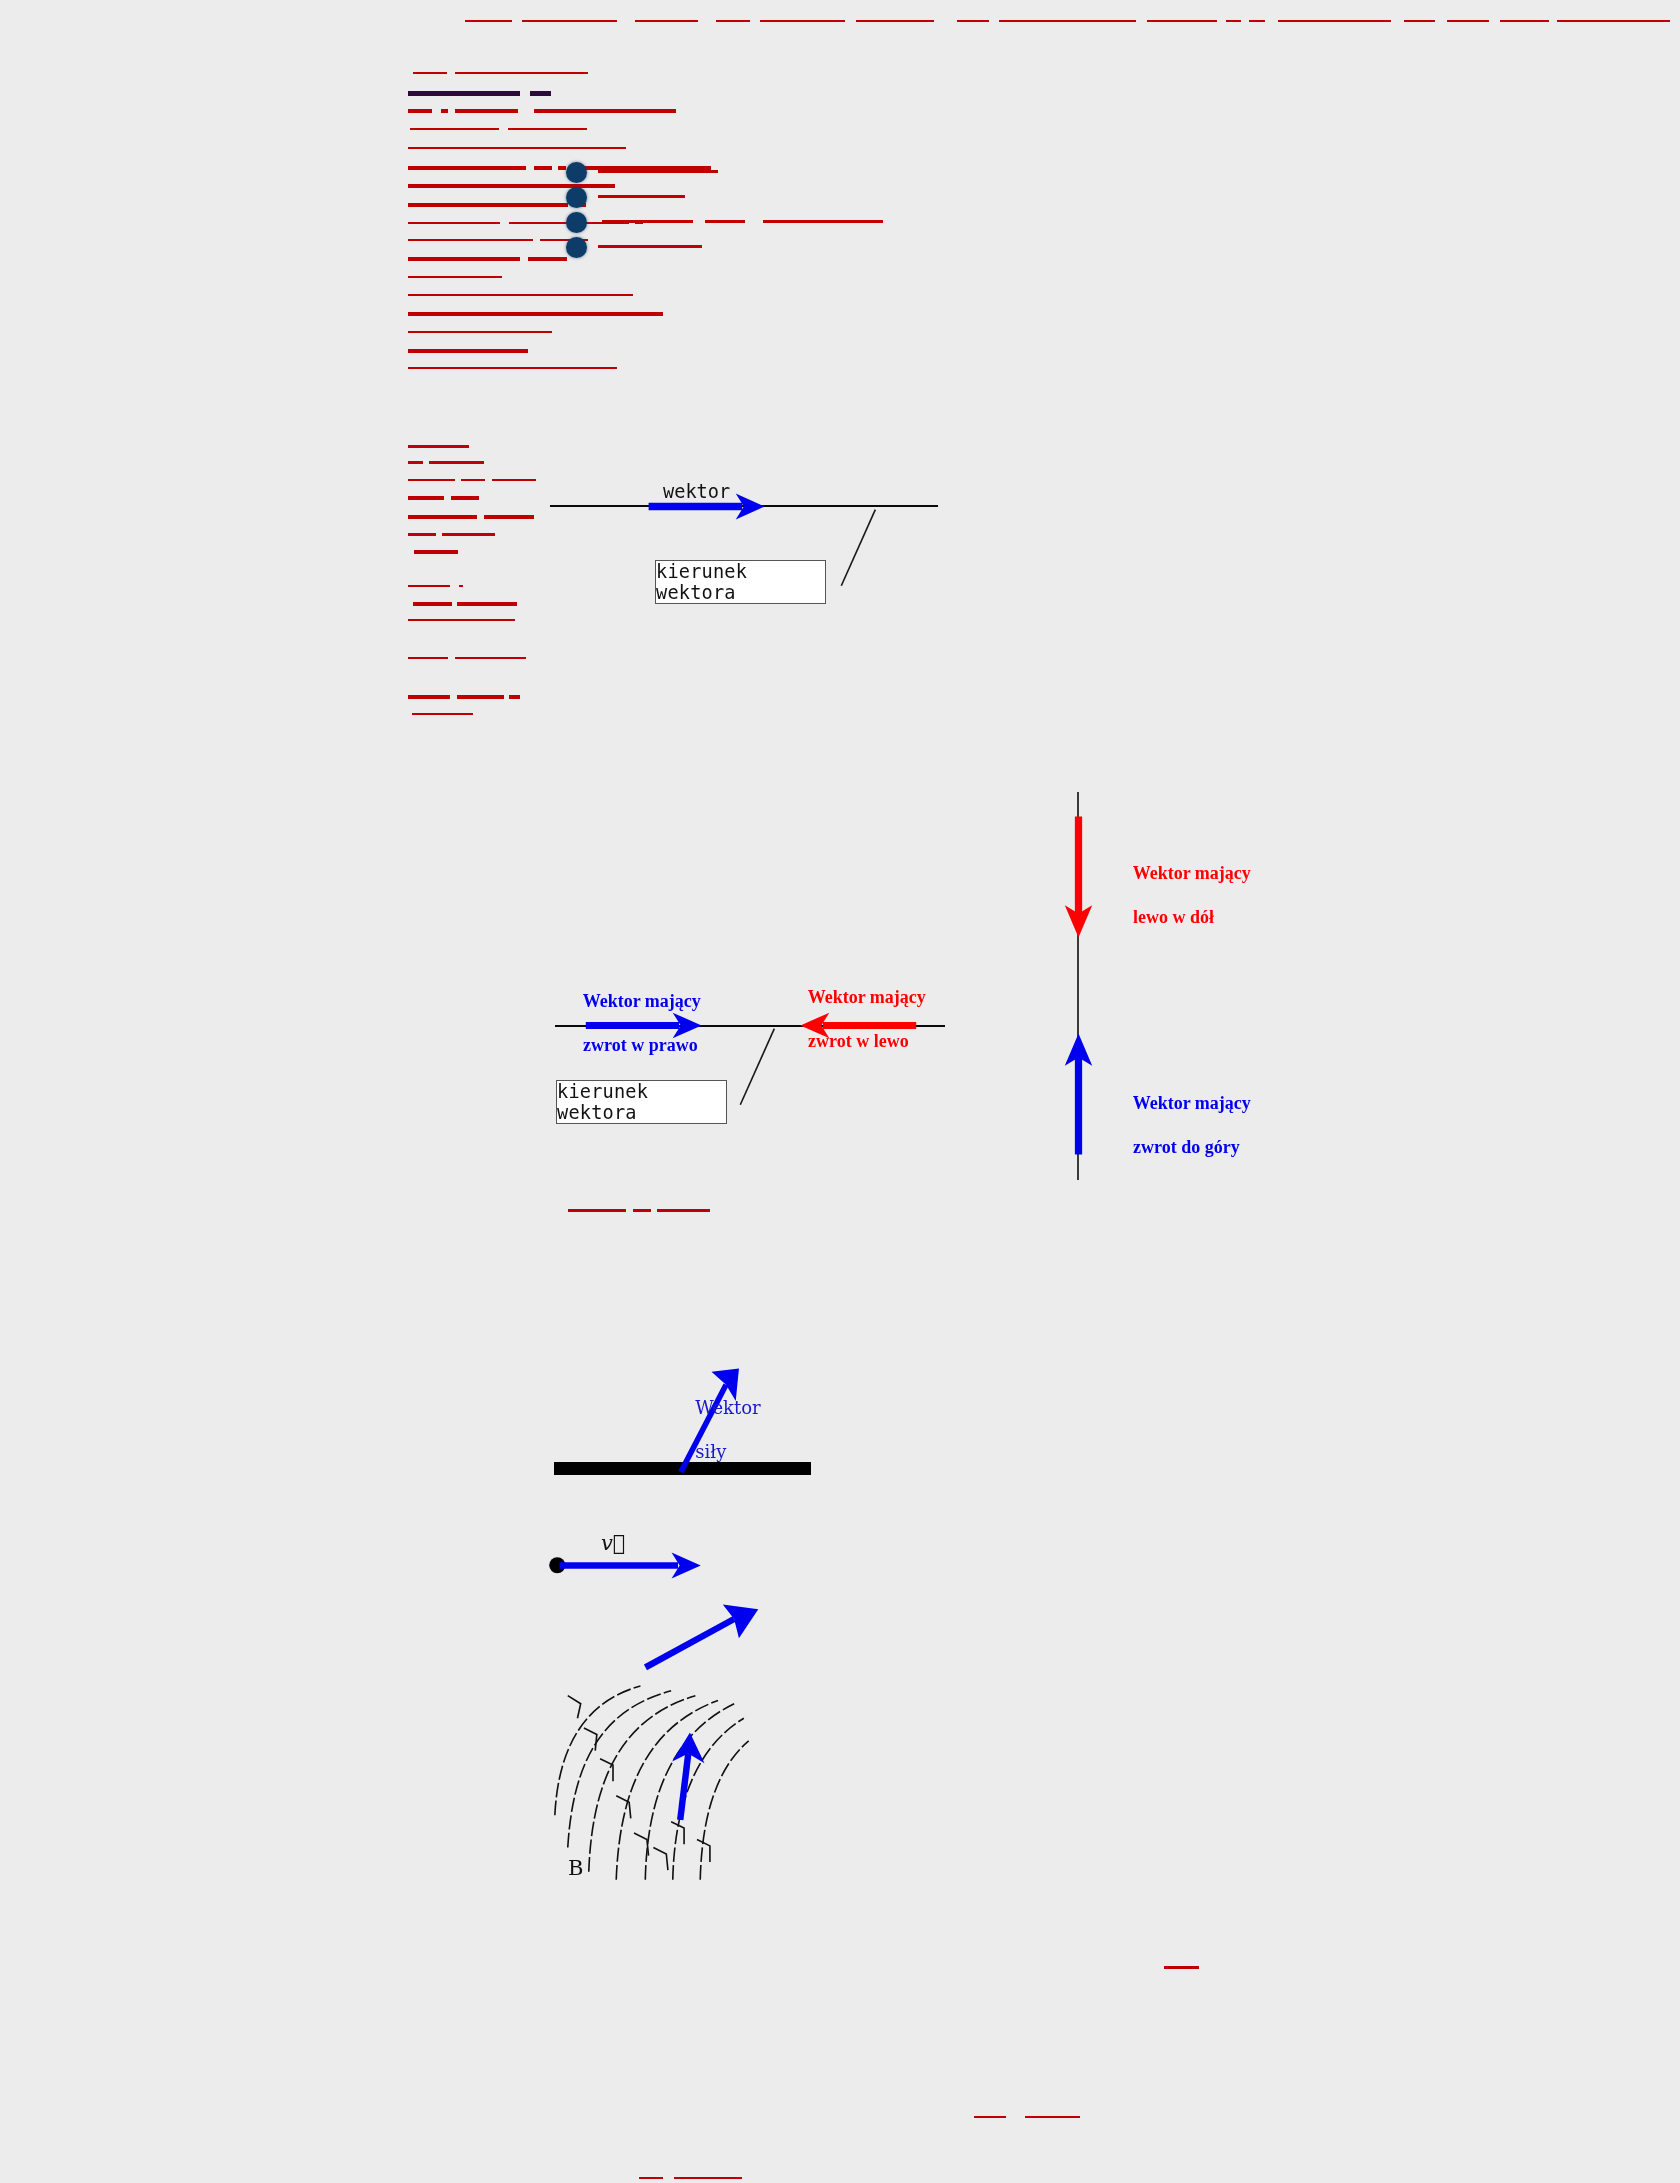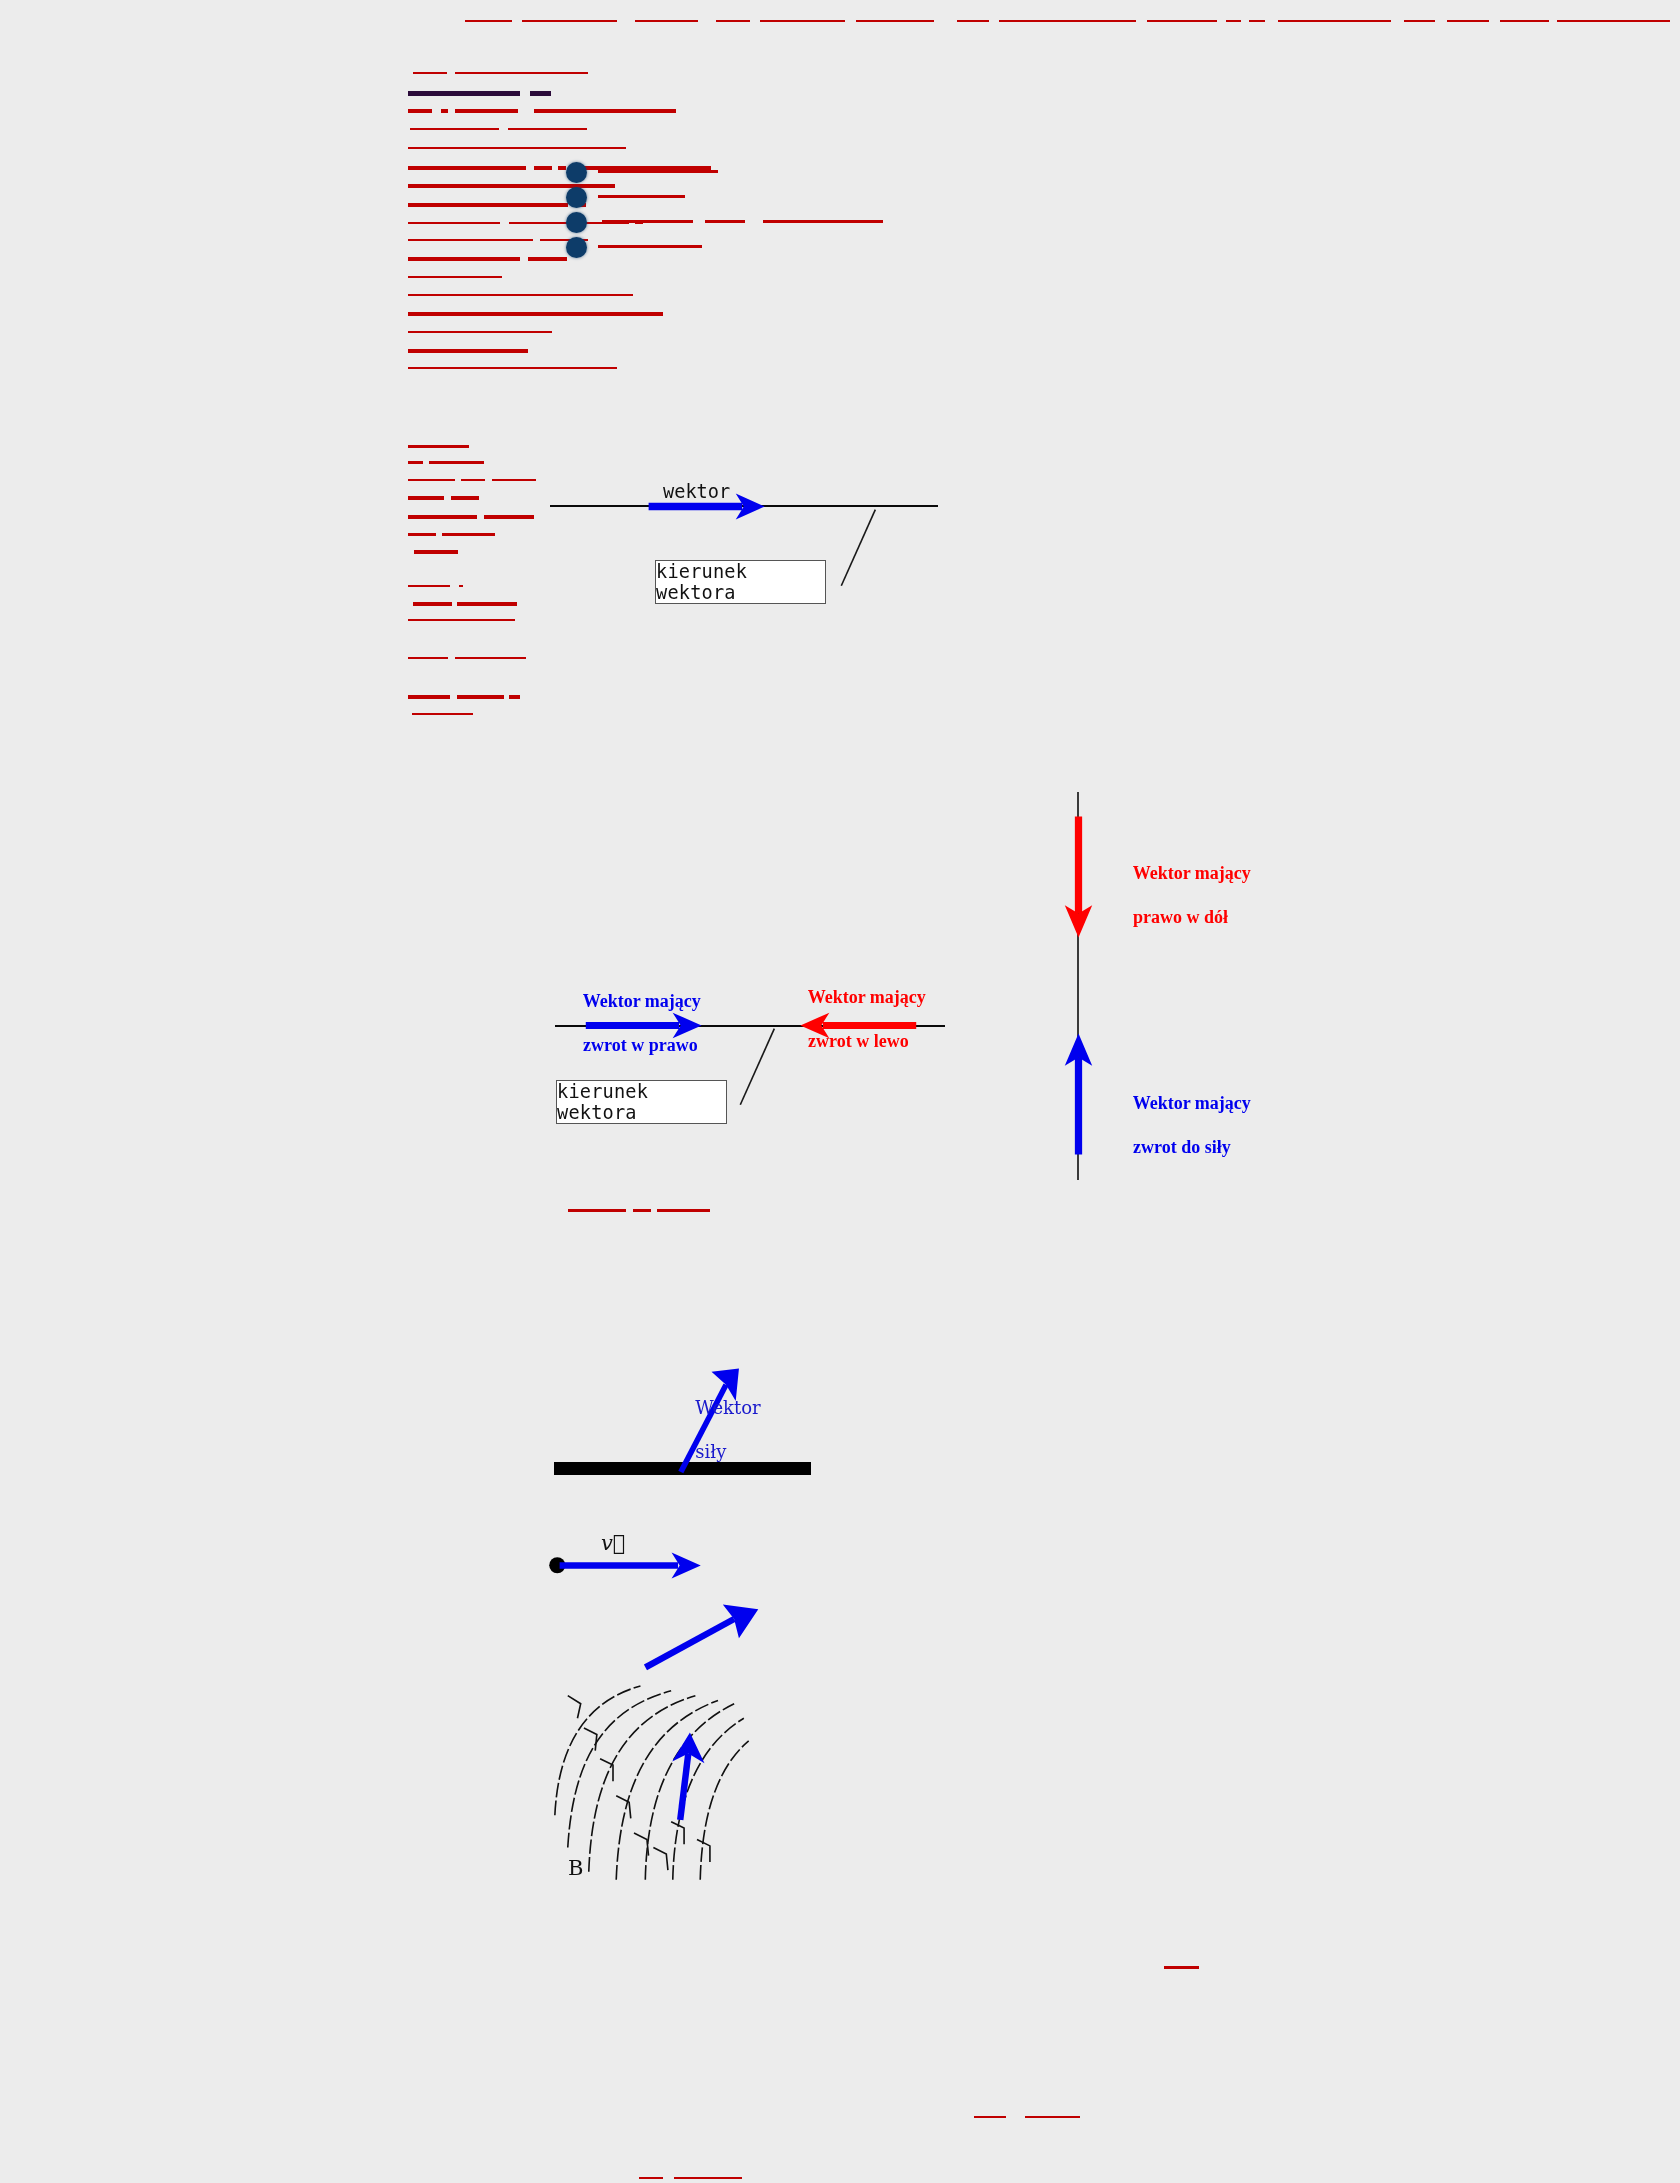--- a/index.html
+++ b/index.html
@@ -266,31 +266,31 @@
   <div>
     <div class="vline" style="left:1077px; top:792px; height:388px;"></div>
 
     <svg style="left:1059px; top:815px;" width="39" height="125" viewBox="0 0 48 155">
       <line x1="24" y1="2" x2="24" y2="122" stroke="#ff0000" stroke-width="9"></line>
       <path d="M 7 112 L 24 152 L 41 112 L 24 122 Z" fill="#ff0000"></path>
     </svg>
 
     <div class="lbl bold-red" style="left:1106px; top:841px;">
       <span>Wektor mający</span><br>
-      <span>prawo w dół</span>
+      <span>lewo w dół</span>
     </div>
 
     <svg style="left:1059px; top:1031px;" width="39" height="125" viewBox="0 0 48 155">
       <line x1="24" y1="33" x2="24" y2="153" stroke="#0000ee" stroke-width="9"></line>
       <path d="M 7 43 L 24 3 L 41 43 L 24 33 Z" fill="#0000ee"></path>
     </svg>
 
     <div class="lbl bold-blue" style="left:1106px; top:1071px;">
       <span>Wektor mający</span><br>
-      <span>zwrot do siły</span>
+      <span>zwrot do góry</span>
     </div>
   </div>
 
   <div>
     <div class="thickbar" style="left:554px; top:1462px; width:257px;"></div>
 
     <svg style="left:663px; top:1367px;" width="97" height="109" viewBox="0 0 120 135">
       <line x1="22" y1="130" x2="78" y2="22" stroke="#0000ee" stroke-width="7"></line>
       <path d="M 60 6 L 94 2 L 90 42 L 78 22 Z" fill="#0000ee"></path>
     </svg>

